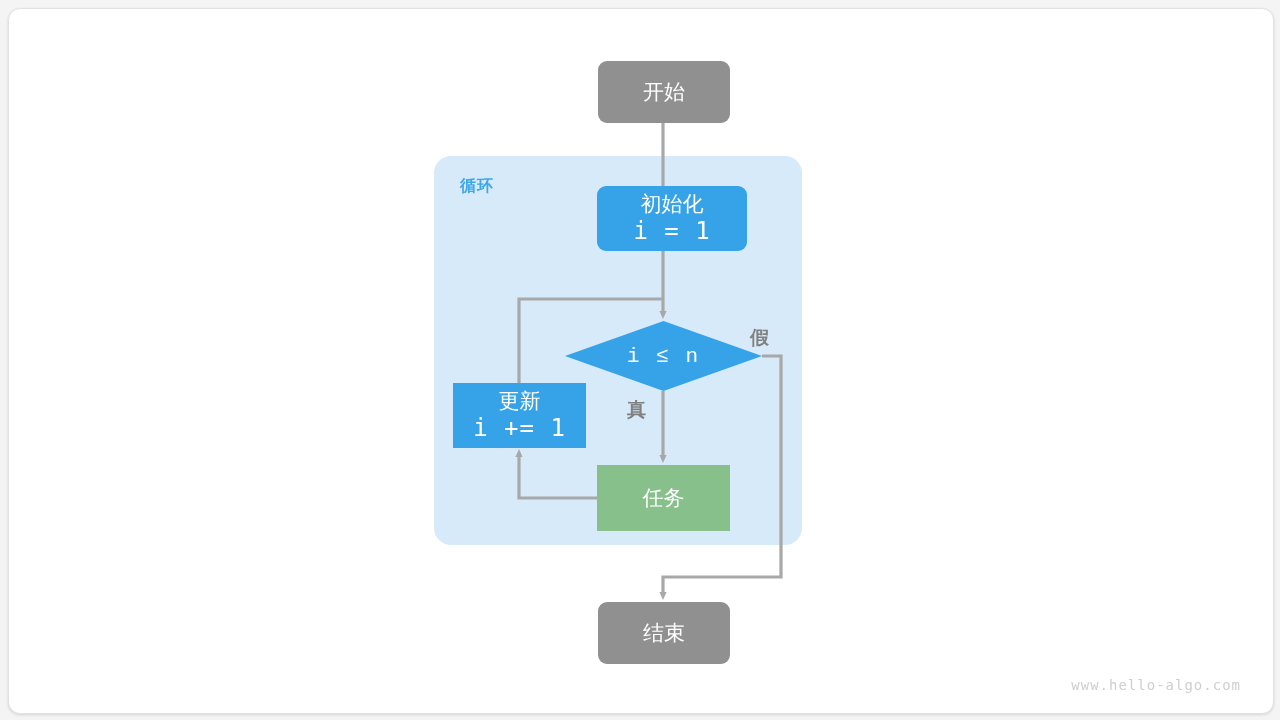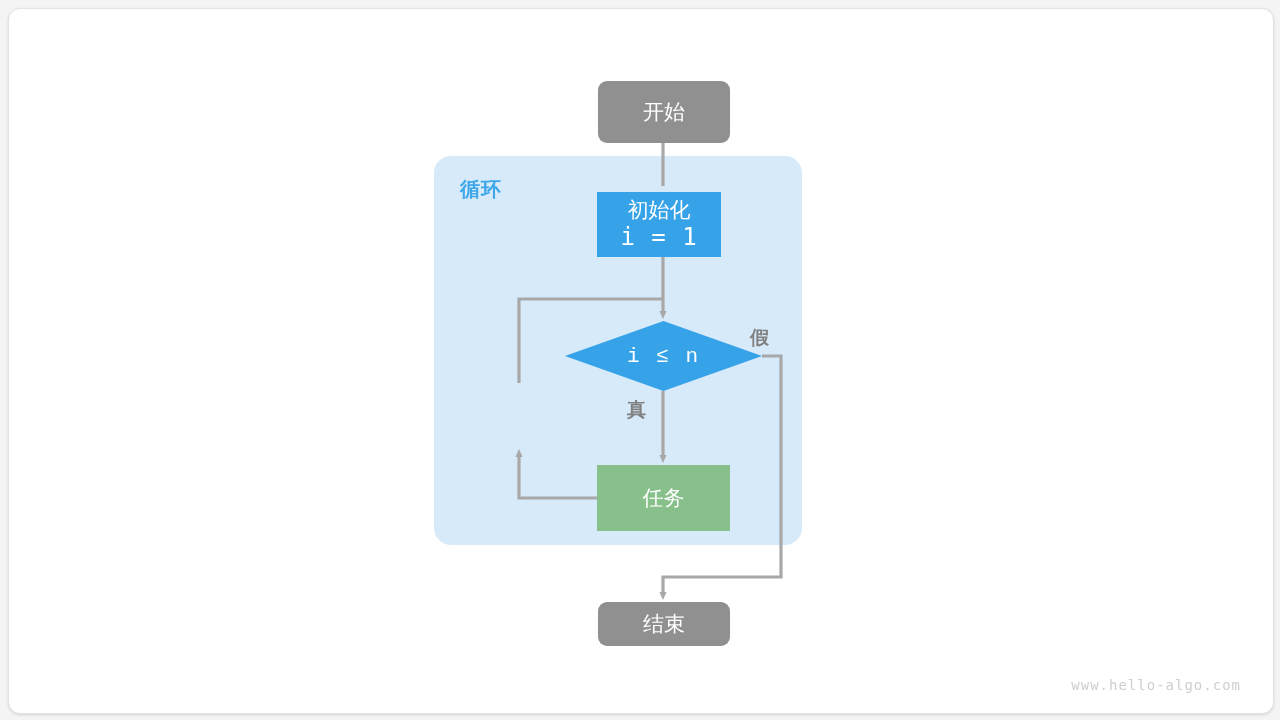--- a/index.html
+++ b/index.html
@@ -74,56 +74,56 @@
     top: 147px;
     width: 368px;
     height: 389px;
     background: #d7eafa;
     border-radius: 17px;
   }
   #loop-label {
     position: absolute;
     left: 451px;
     top: 167px;
-    font-size: 20px;
+    font-size: 16px;
     font-weight: bold;
     color: #3ea7ea;
     font-family: "Liberation Sans", sans-serif;
     letter-spacing: 1px;
   }
   #start-node {
     left: 589px;
     top: 52px;
     width: 132px;
     height: 62px;
-    margin-top: 20px;
   }
   #init-node {
     left: 588px;
-    top: 183px;
-    width: 124px;
+    top: 177px;
+    width: 150px;
     height: 65px;
+    border-radius: 9px;
   }
   #update-node {
     left: 444px;
     top: 374px;
     width: 133px;
     height: 65px;
   }
   #task-node {
     left: 588px;
     top: 456px;
     width: 133px;
     height: 66px;
   }
   #end-node {
     left: 589px;
     top: 593px;
     width: 132px;
-    height: 44px;
+    height: 62px;
   }
   #condition-node {
     position: absolute;
     left: 556px;
     top: 312px;
     width: 197px;
     height: 70px;
   }
   #condition-node .diamond-shape {
     position: absolute;
@@ -212,20 +212,24 @@
     <div class="node process-blue" id="init-node">
       <span class="cn">初始化</span>
       <span class="mono">i = 1</span>
     </div>
 
     <div id="condition-node">
       <div class="diamond-shape"></div>
       <div class="diamond-text">i ≤ n</div>
     </div>
 
+    <div class="node process-blue" id="update-node">
+      <span class="cn">更新</span>
+      <span class="mono">i += 1</span>
+    </div>
 
     <div class="node process-green" id="task-node">
       <span class="cn">任务</span>
     </div>
 
     <div class="node terminal" id="end-node">
       <span class="cn">结束</span>
     </div>
 
     <div class="edge-label" id="label-true">真</div>

